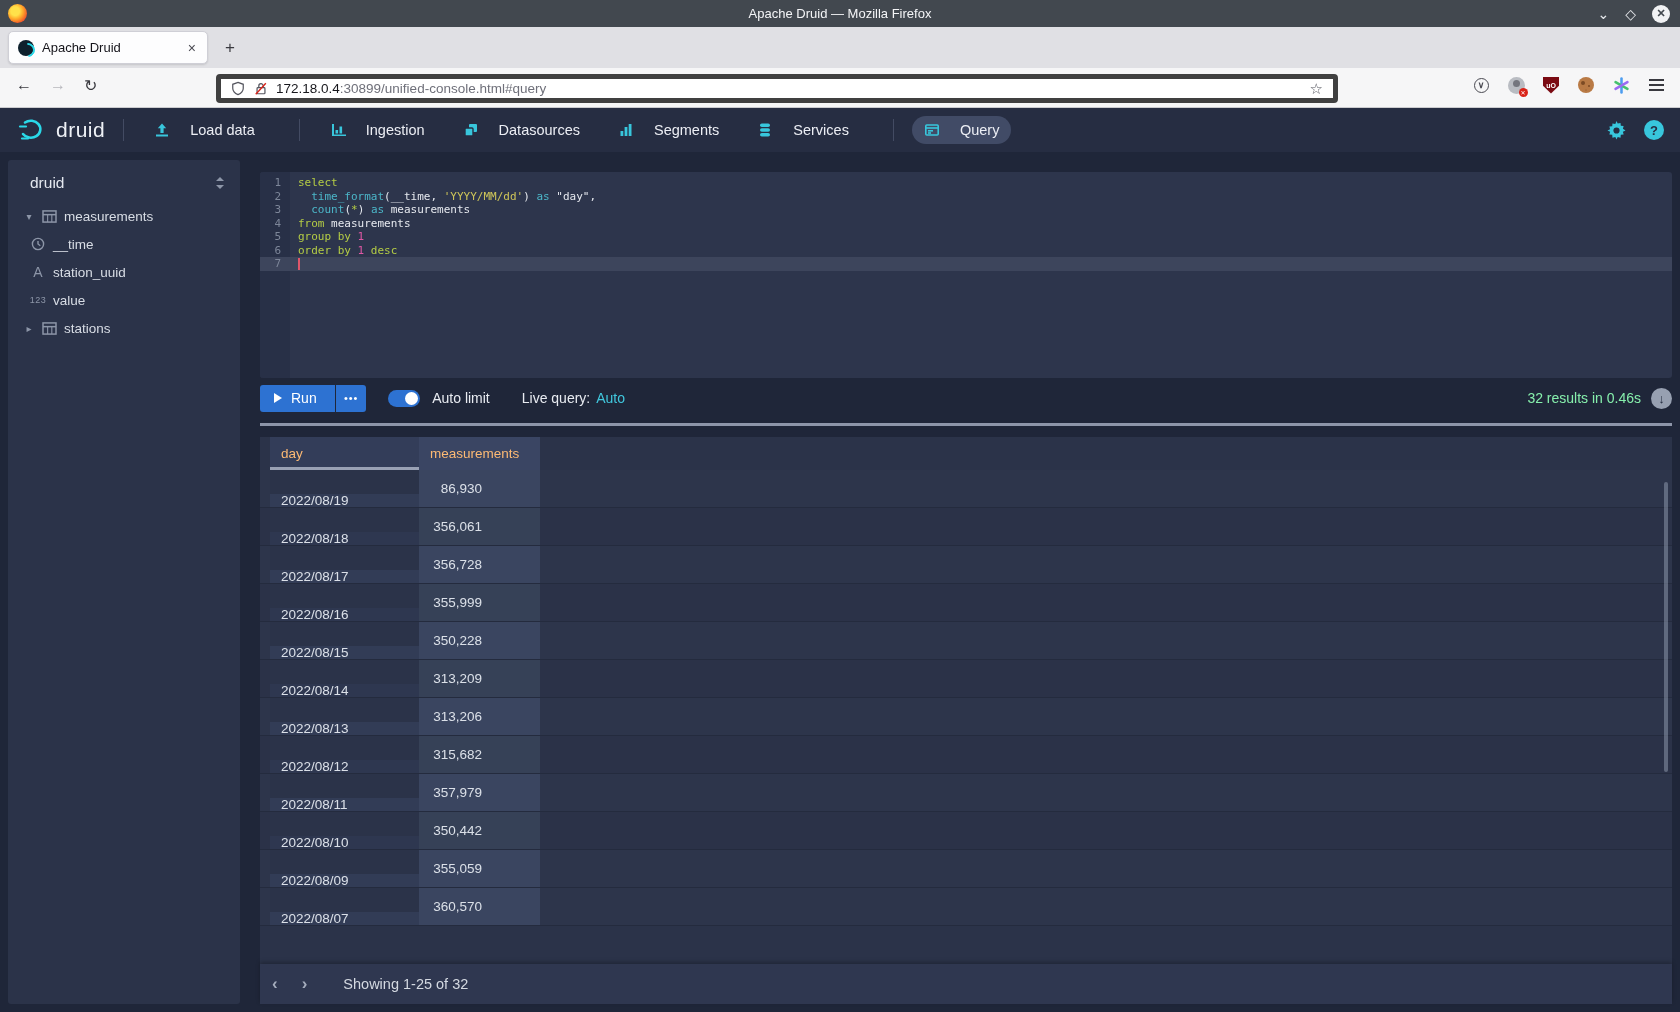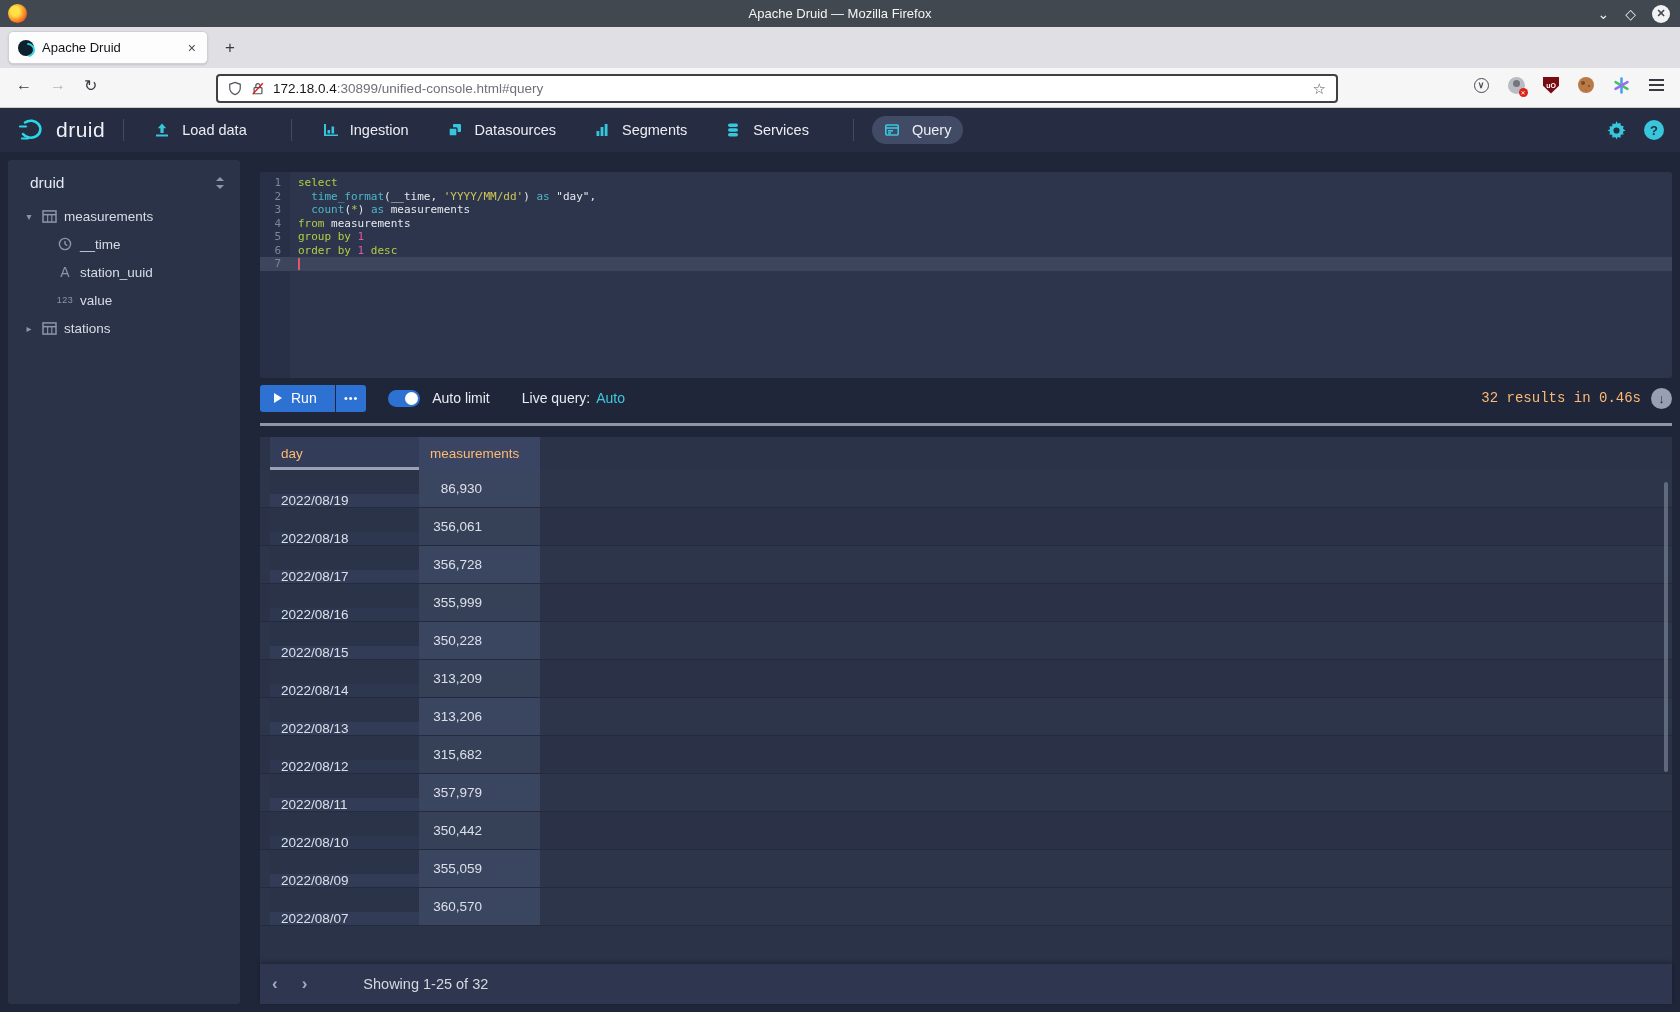--- a/index.html
+++ b/index.html
@@ -26,21 +26,21 @@
     border:2px solid #2ad8e8; border-left-color:transparent; border-bottom-color:transparent; transform:rotate(40deg); }
   .tab-title { margin-left:8px; font-size:13px; color:#15141a; flex:1; }
   .tab-close { color:#4a4a52; font-size:14px; padding:0 2px; }
   .newtab { position:absolute; left:219px; top:10px; width:22px; height:22px; color:#3a3a40; font-size:17px;
     display:flex; align-items:center; justify-content:center; }
 
   .toolbar { position:absolute; left:0; top:68px; width:1680px; height:40px; background:#f6f6f7;
     border-bottom:1px solid #cccccf; }
   .nav-arrow { position:absolute; top:8px; font-size:16px; color:#39393f; }
   .urlbar { position:absolute; left:216px; top:6px; width:1122px; height:29px; background:#ffffff;
-    border:2px solid #404040; border-radius:4px; display:flex; align-items:center; padding:0 10px; }
+    border:5px solid #404040; border-radius:4px; display:flex; align-items:center; padding:0 10px; }
   .url-text { font-size:13.5px; margin-left:8px; flex:1; color:#6f707a; }
   .url-text b { color:#17171c; font-weight:normal; }
   .urlbar .star { color:#55565f; font-size:15px; }
   .tb-icons { position:absolute; right:14px; top:7px; display:flex; align-items:center; gap:15px; }
   .tbi { width:20px; height:20px; display:flex; align-items:center; justify-content:center; font-size:14px; color:#3a3a40; position:relative;}
   .pocket { width:15px; height:15px; border:1.6px solid #4a4a52; border-radius:50%; display:flex; align-items:center; justify-content:center;
     color:#4a4a52; font-size:9px; font-weight:bold; }
   .acct { width:17px; height:17px; border-radius:50%; background:#b9bcc2; position:relative; }
   .acct::before { content:""; position:absolute; left:5px; top:3px; width:7px; height:7px; border-radius:50%; background:#74767e; }
   .acct::after { content:"✕"; position:absolute; right:-3px; bottom:-3px; width:9px; height:9px; background:#d92318; color:#fff;
@@ -53,34 +53,34 @@
   .menu-ham { display:flex; flex-direction:column; gap:3.5px; }
   .menu-ham span{ width:15px; height:1.8px; background:#39393f; }
 
   
   .dnav { position:absolute; left:0; top:108px; width:1680px; height:44px; background:#262d42;
     display:flex; align-items:center; color:#eceef4; }
   .brand { display:flex; align-items:center; gap:8px; margin-left:18px; }
   .brand-text { font-size:21px; font-weight:300; color:#eef1f6; letter-spacing:.5px; }
   .nav-sep { width:1px; height:22px; background:#434b63; margin:0 18px; }
   .nav-items { display:flex; align-items:center; }
-  .nav-item { display:flex; align-items:center; gap:12px; padding:6px 12px; margin-right:14px; font-size:14.5px; border-radius:16px; }
+  .nav-item { display:flex; align-items:center; gap:20px; padding:6px 12px; margin-right:14px; font-size:14.5px; border-radius:16px; }
   .nav-item.active { background:#414b66; }
   .nav-item svg { display:block; }
   .dnav-right { margin-left:auto; margin-right:16px; display:flex; align-items:center; gap:18px; }
 
   
   .content-bg { position:absolute; left:0; top:152px; width:1680px; height:860px; background:#1f2639; }
 
   .schema-panel { position:absolute; left:8px; top:160px; width:232px; height:844px; background:#2b3349; border-radius:3px; }
   .schema-head { display:flex; align-items:center; padding:14px 14px 10px 22px; }
   .schema-title { font-size:15.5px; color:#e4e8ef; flex:1; }
   .tree-row { display:flex; align-items:center; height:28px; font-size:13.5px; color:#d8dde5; }
   .tree-row .chev { width:14px; text-align:center; color:#8d96a8; font-size:10px; margin-left:14px; }
-  .tree-row.lvl1 { padding-left:44px; }
+  .tree-row.lvl1 { padding-left:17px; }
   .tree-ic { width:18px; margin:0 6px 0 4px; display:flex; justify-content:center; color:#8d96a8; }
   .ic-123 { font-size:9px; color:#8d96a8; letter-spacing:.5px; }
   .ic-A { font-size:14px; color:#8d96a8; }
 
   
   .editor { position:absolute; left:260px; top:172px; width:1412px; height:206px; background:#2d354c; border-radius:3px;
     font-family:"DejaVu Sans Mono", monospace; font-size:11px; overflow:hidden; }
   .ed-gutter-bg { position:absolute; left:0; top:0; width:30px; height:206px; background:#283047; }
   .ed-line { position:relative; display:flex; height:13.5px; line-height:13.5px; }
   .ed-lines { padding-top:4px; position:relative; }
@@ -97,21 +97,21 @@
     gap:9px; padding:0 18px 0 14px; font-size:14px; }
   .play { width:0; height:0; border-left:8px solid #fff; border-top:5px solid transparent; border-bottom:5px solid transparent; }
   .btn-more { height:27px; width:30px; background:#2d72d2; color:#fff; border-radius:0 3px 3px 0; margin-left:1.5px;
     display:flex; align-items:center; justify-content:center; font-size:11px; letter-spacing:1px; }
   .toggle { width:32px; height:17px; border-radius:9px; background:#2d72d2; position:relative; margin-left:22px; }
   .toggle .knob { position:absolute; right:2px; top:2px; width:13px; height:13px; border-radius:50%; background:#fff; }
   .lab { color:#e8ebf1; font-size:14px; margin-left:12px; }
   .live-lab { margin-left:32px; }
   .live-val { color:#41c8de; font-size:14px; margin-left:6px; }
   .run-right { margin-left:auto; display:flex; align-items:center; gap:10px; }
-  .results-summary { color:#fdba74; font-size:14px;font-family:Liberation Mono, monospace; }
+  .results-summary { color:#86efac; font-size:14px; }
   .dl-circle { width:21px; height:21px; border-radius:50%; background:#97a0b1; color:#232b3e; font-size:13px; font-weight:bold;
     display:flex; align-items:center; justify-content:center; }
 
   
   .tbl-divider { position:absolute; left:260px; top:423px; width:1412px; height:3px; background:#8d95a9; }
   .results { position:absolute; left:260px; top:437px; width:1412px; height:527px; background:#2b3349; overflow:hidden; }
   .thead { display:flex; height:33px; }
   .strip { width:10px; flex:0 0 10px; }
   .th { font-size:13.5px; color:#fdba74; display:flex; align-items:center; padding-left:11px; position:relative; }
   .th.c-day { width:149px; flex:0 0 149px; background:#333d59; }
@@ -128,21 +128,21 @@
   .trow .fill, .thead .fill { flex:1; }
   .trow.odd .strip { background:#2d354b; } .trow.even .strip { background:#2b3248; }
   .thead .fill, .thead .strip { background:#2b3349; }
 
   .vscroll { position:absolute; right:4px; top:45px; width:4px; height:290px; border-radius:2px; background:rgba(160,170,190,.45); }
 
   
   .pager { position:absolute; left:260px; top:964px; width:1412px; height:40px; background:#2f3750;
     display:flex; align-items:center; box-shadow:0 -2px 4px rgba(0,0,0,.25); }
   .pg-btn { color:#a5adbd; font-size:17px; font-weight:bold; padding:0 12px; }
-  .pg-text { color:#d4d9e1; font-size:14.5px; margin-left:44px; }
+  .pg-text { color:#d4d9e1; font-size:14.5px; margin-left:24px; }
 
   svg.cy { stroke:#38c6dc; fill:none; stroke-width:1.6; }
   svg.cyf { fill:#38c6dc; }
 </style>
 </head>
 <body>
 
 <div class="titlebar">
   <div class="ff-logo"></div>
   <div class="win-title">Apache Druid — Mozilla Firefox</div>

